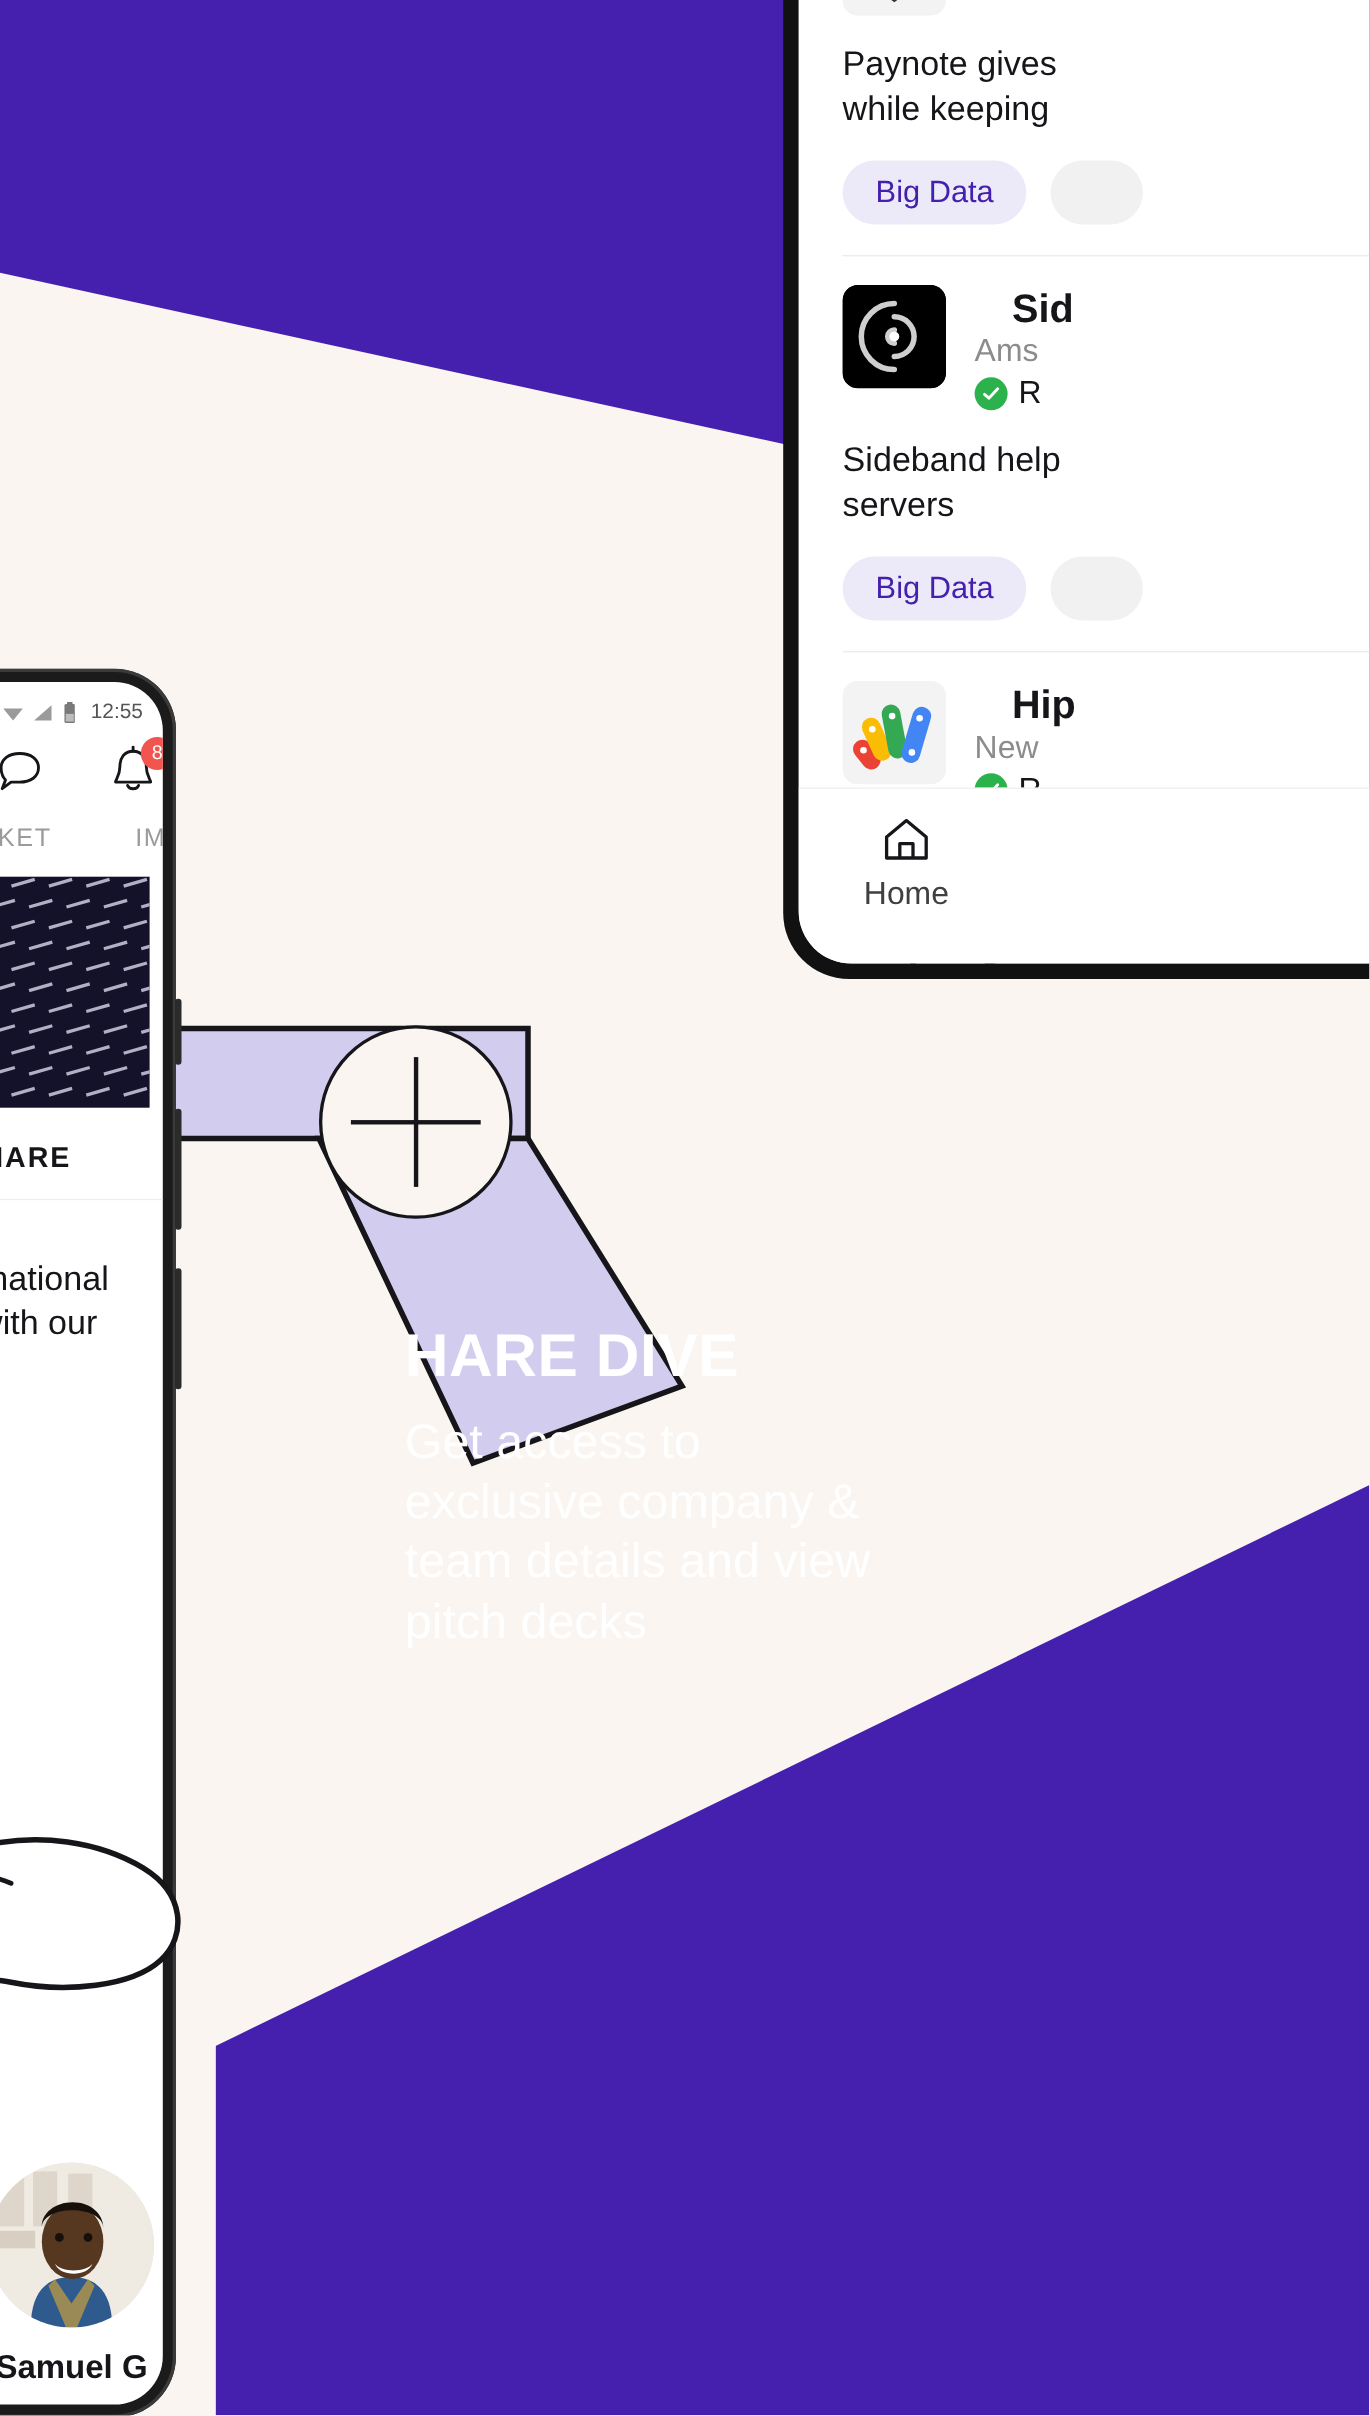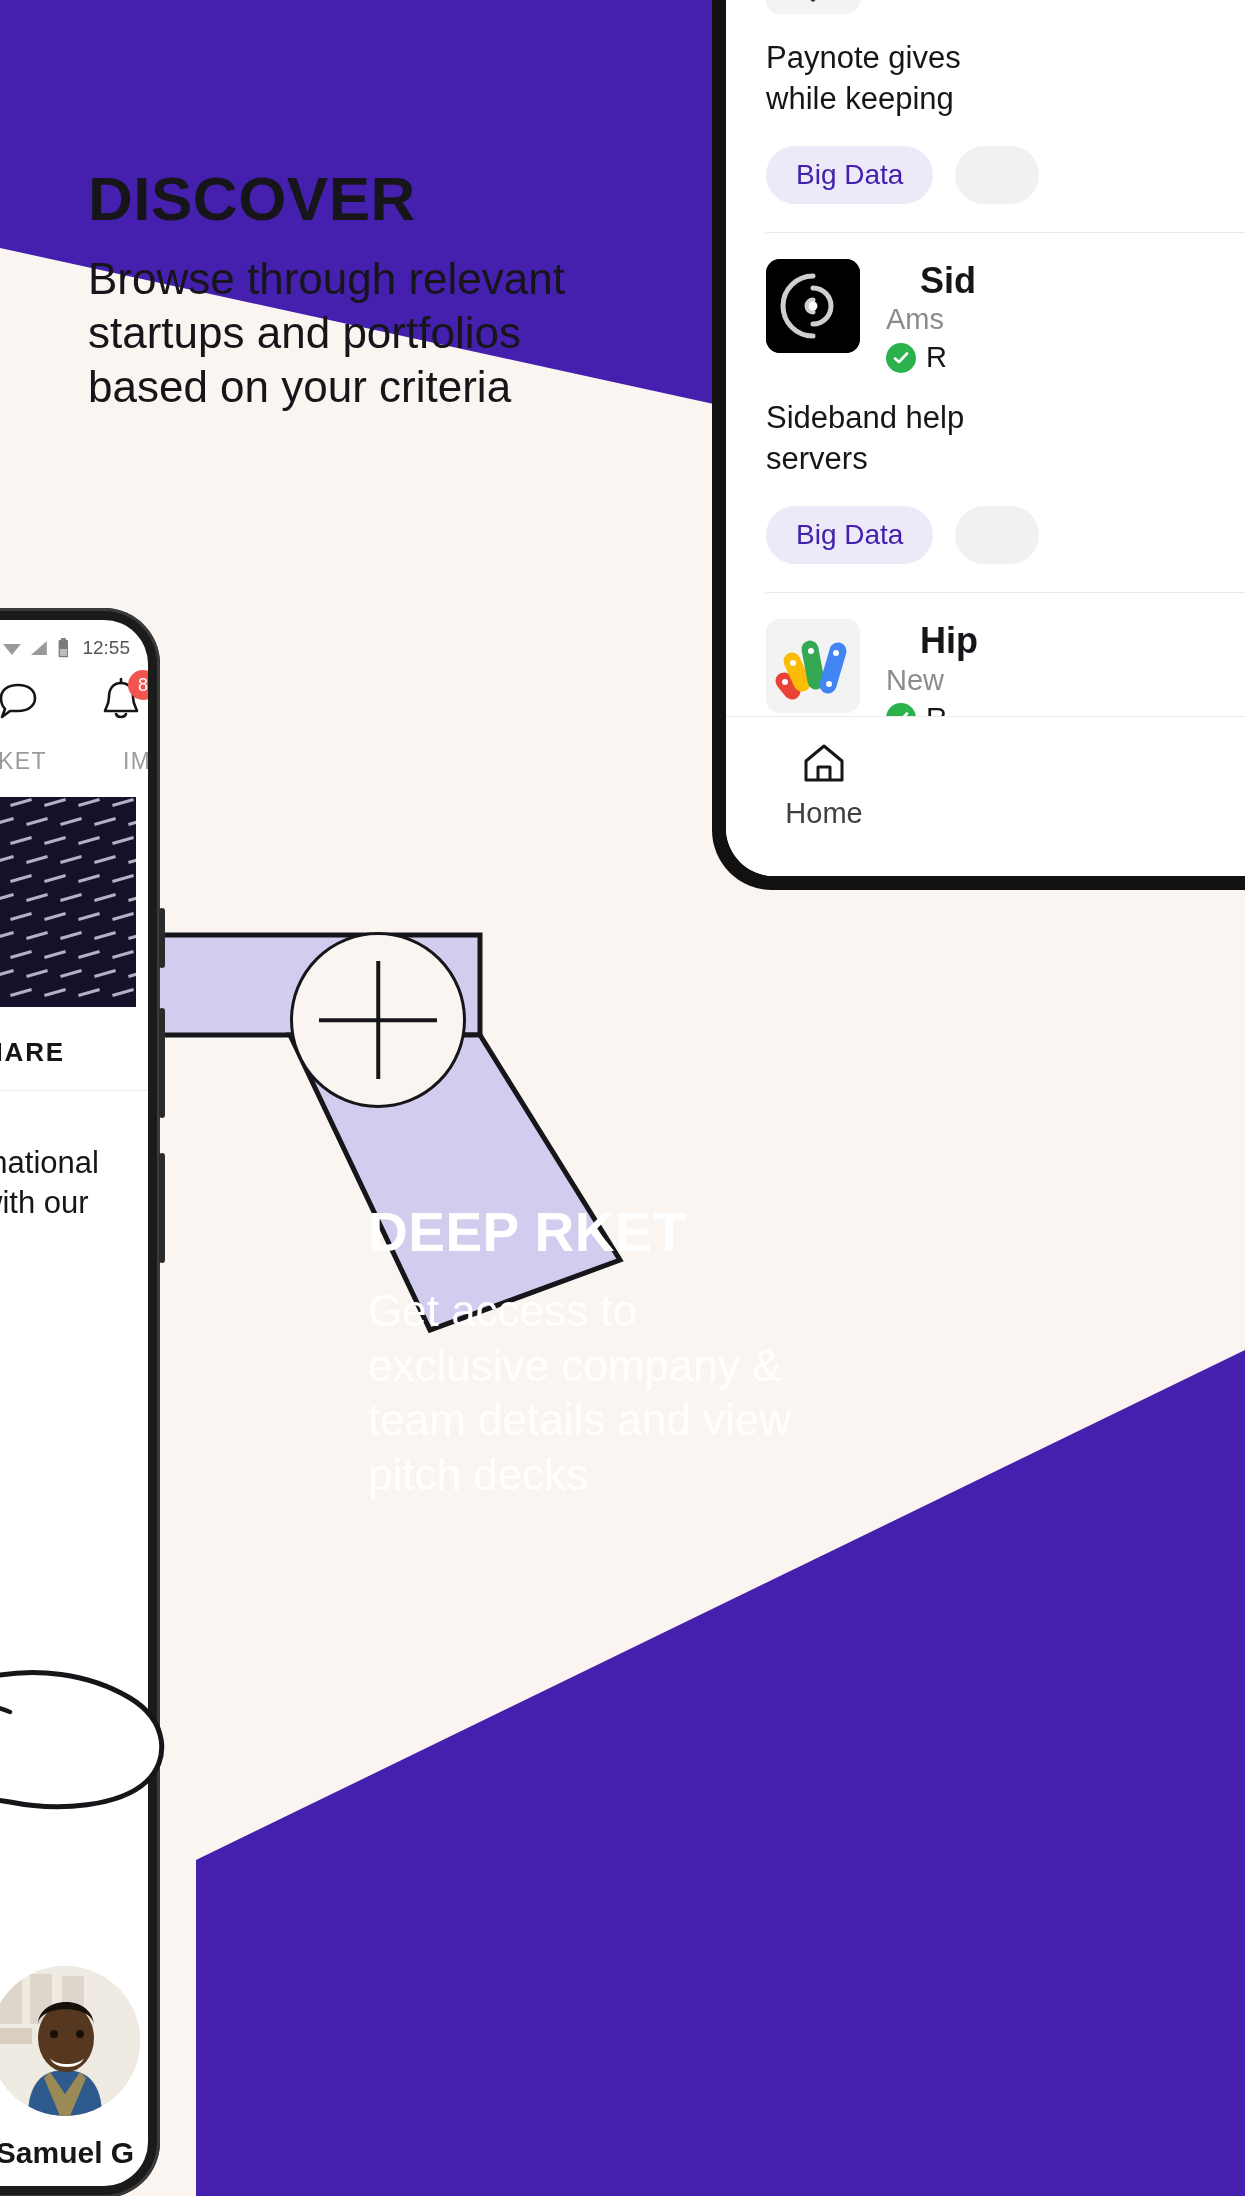--- a/index.html
+++ b/index.html
@@ -183,27 +183,23 @@
   <div class="bg-purple-top"></div>
   <div class="bg-purple-bottom"></div>
 
   <svg class="arrow-graphic" viewBox="0 0 540 520" preserveAspectRatio="none">
     <polygon points="0,5 330,5 330,105 0,105" fill="#D2CCEF" stroke="#16161a" stroke-width="5"></polygon>
     <polygon points="140,105 330,105 470,330 280,400" fill="#D2CCEF" stroke="#16161a" stroke-width="5"></polygon>
   </svg>
 
   <div class="plus-circle"></div>
 
-  <div class="discover-block">
-    <div class="discover-title">DISCOVER</div>
-    <div class="discover-body">Browse through relevant startups and portfolios based on your criteria</div>
-  </div>
 
   <div class="deepdive-block">
-    <div class="deepdive-title">DEEP RKET</div>
+    <div class="deepdive-title">HARE DIVE</div>
     <div class="deepdive-body">Get access to exclusive company &amp; team details and view pitch decks</div>
   </div>
 
   <div class="phone-left">
     <div class="pl-btn" style="top:300px;height:60px;"></div>
     <div class="pl-btn" style="top:400px;height:110px;"></div>
     <div class="pl-btn" style="top:545px;height:110px;"></div>
 
     <div class="phone-left-screen">
 

